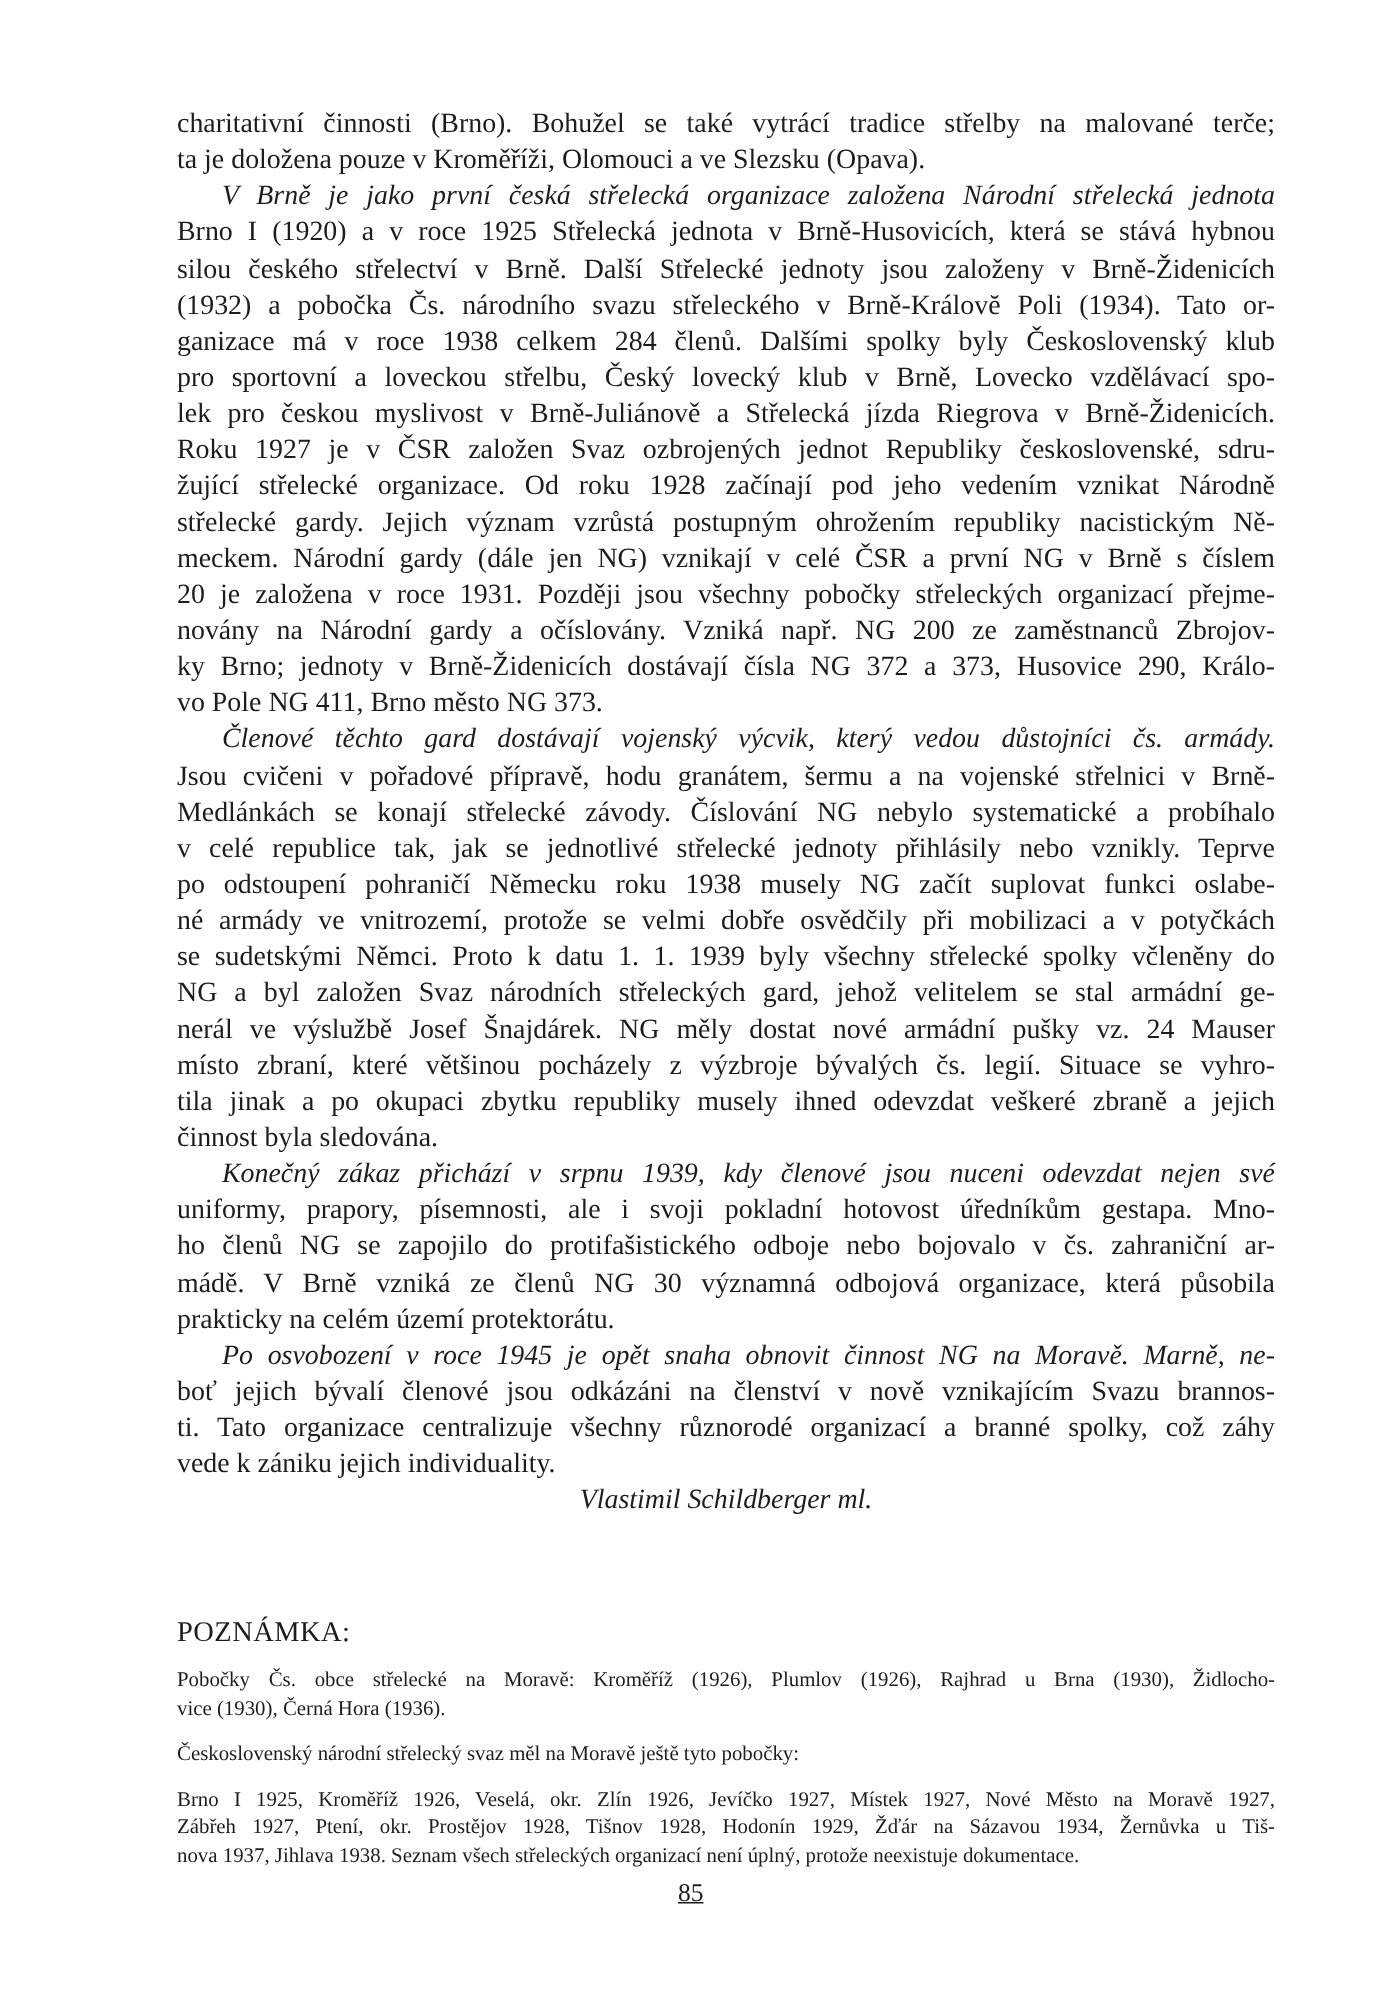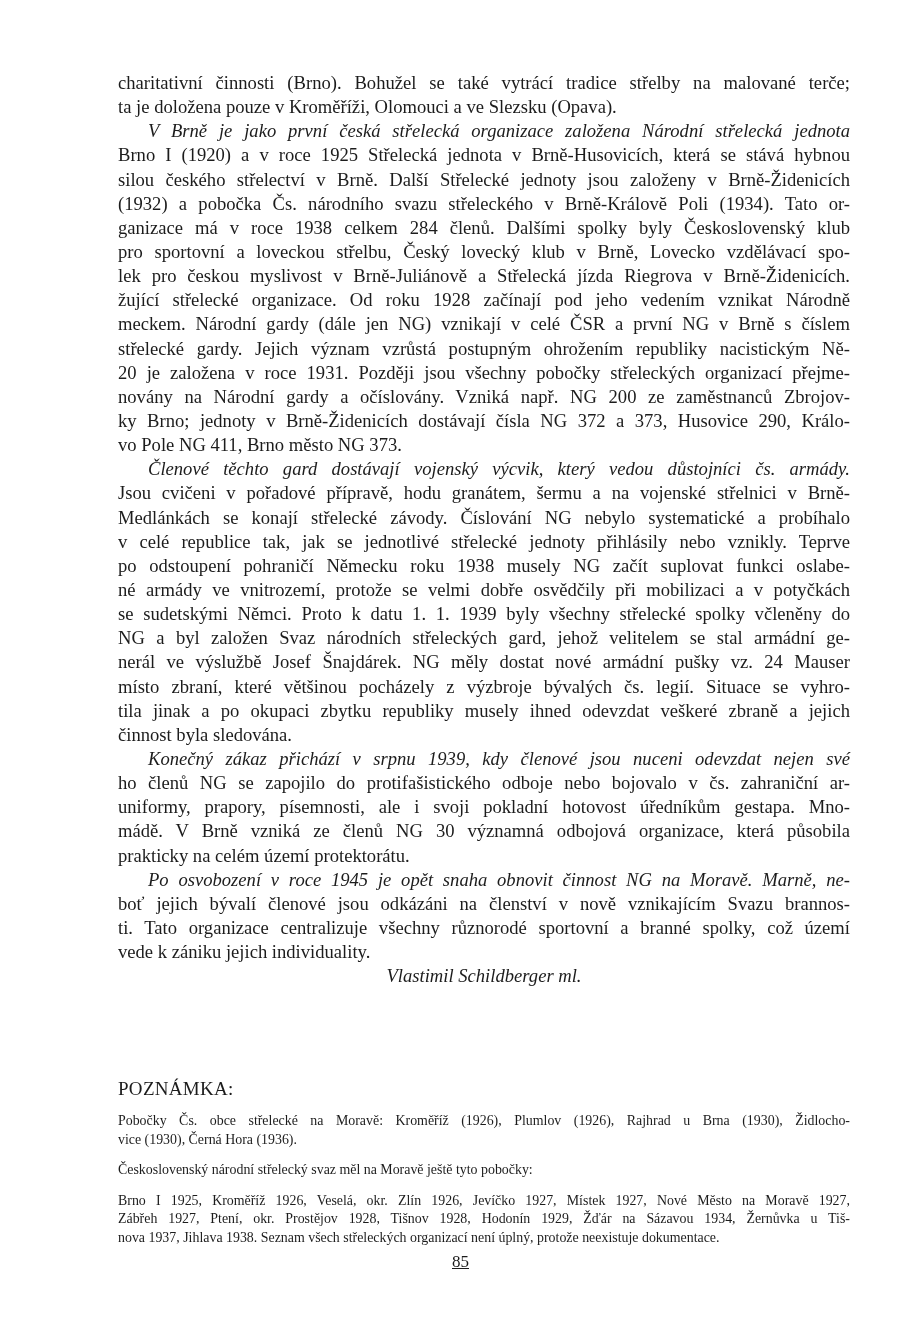--- a/index.html
+++ b/index.html
@@ -26,47 +26,48 @@
   <div class="body-text" id="body-text">
       <span class="line">charitativní činnosti (Brno). Bohužel se také vytrácí tradice střelby na malované terče;</span>
       <span class="line last">ta je doložena pouze v Kroměříži, Olomouci a ve Slezsku (Opava).</span>
       <span class="line indent">V Brně je jako první česká střelecká organizace založena Národní střelecká jednota</span>
       <span class="line">Brno I (1920) a v roce 1925 Střelecká jednota v Brně-Husovicích, která se stává hybnou</span>
       <span class="line">silou českého střelectví v Brně. Další Střelecké jednoty jsou založeny v Brně-Židenicích</span>
       <span class="line">(1932) a pobočka Čs. národního svazu střeleckého v Brně-Královĕ Poli (1934). Tato or-</span>
       <span class="line">ganizace má v roce 1938 celkem 284 členů. Dalšími spolky byly Československý klub</span>
       <span class="line">pro sportovní a loveckou střelbu, Český lovecký klub v Brně, Lovecko vzdělávací spo-</span>
       <span class="line">lek pro českou myslivost v Brně-Juliánově a Střelecká jízda Riegrova v Brně-Židenicích.</span>
+      <span class="line">Roku 1927 je v ČSR založen Svaz ozbrojených jednot Republiky československé, sdru-</span>
       <span class="line">žující střelecké organizace. Od roku 1928 začínají pod jeho vedením vznikat Národně</span>
+      <span class="line">střelecké gardy. Jejich význam vzrůstá postupným ohrožením republiky nacistickým Ně-</span>
       <span class="line">meckem. Národní gardy (dále jen NG) vznikají v celé ČSR a první NG v Brně s číslem</span>
-      <span class="line">střelecké gardy. Jejich význam vzrůstá postupným ohrožením republiky nacistickým Ně-</span>
       <span class="line">20 je založena v roce 1931. Později jsou všechny pobočky střeleckých organizací přejme-</span>
       <span class="line">novány na Národní gardy a očíslovány. Vzniká např. NG 200 ze zaměstnanců Zbrojov-</span>
       <span class="line">ky Brno; jednoty v Brně-Židenicích dostávají čísla NG 372 a 373, Husovice 290, Králo-</span>
       <span class="line last">vo Pole NG 411, Brno město NG 373.</span>
       <span class="line indent">Členové těchto gard dostávají vojenský výcvik, který vedou důstojníci čs. armády.</span>
       <span class="line">Jsou cvičeni v pořadové přípravě, hodu granátem, šermu a na vojenské střelnici v Brně-</span>
       <span class="line">Medlánkách se konají střelecké závody. Číslování NG nebylo systematické a probíhalo</span>
       <span class="line">v celé republice tak, jak se jednotlivé střelecké jednoty přihlásily nebo vznikly. Teprve</span>
       <span class="line">po odstoupení pohraničí Německu roku 1938 musely NG začít suplovat funkci oslabe-</span>
       <span class="line">né armády ve vnitrozemí, protože se velmi dobře osvědčily při mobilizaci a v potyčkách</span>
       <span class="line">se sudetskými Němci. Proto k datu 1. 1. 1939 byly všechny střelecké spolky včleněny do</span>
       <span class="line">NG a byl založen Svaz národních střeleckých gard, jehož velitelem se stal armádní ge-</span>
       <span class="line">nerál ve výslužbě Josef Šnajdárek. NG měly dostat nové armádní pušky vz. 24 Mauser</span>
       <span class="line">místo zbraní, které většinou pocházely z výzbroje bývalých čs. legií. Situace se vyhro-</span>
       <span class="line">tila jinak a po okupaci zbytku republiky musely ihned odevzdat veškeré zbraně a jejich</span>
       <span class="line last">činnost byla sledována.</span>
       <span class="line indent">Konečný zákaz přichází v srpnu 1939, kdy členové jsou nuceni odevzdat nejen své</span>
+      <span class="line">uniformy, prapory, písemnosti, ale i svoji pokladní hotovost úředníkům gestapa. Mno-</span>
       <span class="line">ho členů NG se zapojilo do protifašistického odboje nebo bojovalo v čs. zahraniční ar-</span>
-      <span class="line">uniformy, prapory, písemnosti, ale i svoji pokladní hotovost úředníkům gestapa. Mno-</span>
       <span class="line">mádě. V Brně vzniká ze členů NG 30 významná odbojová organizace, která působila</span>
       <span class="line last">prakticky na celém území protektorátu.</span>
       <span class="line indent">Po osvobození v roce 1945 je opět snaha obnovit činnost NG na Moravě. Marně, ne-</span>
       <span class="line">boť jejich bývalí členové jsou odkázáni na členství v nově vznikajícím Svazu brannos-</span>
-      <span class="line">ti. Tato organizace centralizuje všechny různorodé sportovní a branné spolky, což území</span>
+      <span class="line">ti. Tato organizace centralizuje všechny různorodé organizací a branné spolky, což záhy</span>
       <span class="line last">vede k zániku jejich individuality.</span>
       <span class="signature">Vlastimil Schildberger ml.</span>
     </div>
   <div class="note" id="note">
     <span class="note-title">POZNÁMKA:</span>
   <div class="note-para">
         <span class="note-line">Pobočky Čs. obce střelecké na Moravě: Kroměříž (1926), Plumlov (1926), Rajhrad u Brna (1930), Židlocho-</span>
         <span class="note-line last">vice (1930), Černá Hora (1936).</span>
       </div>
       <div class="note-para">

